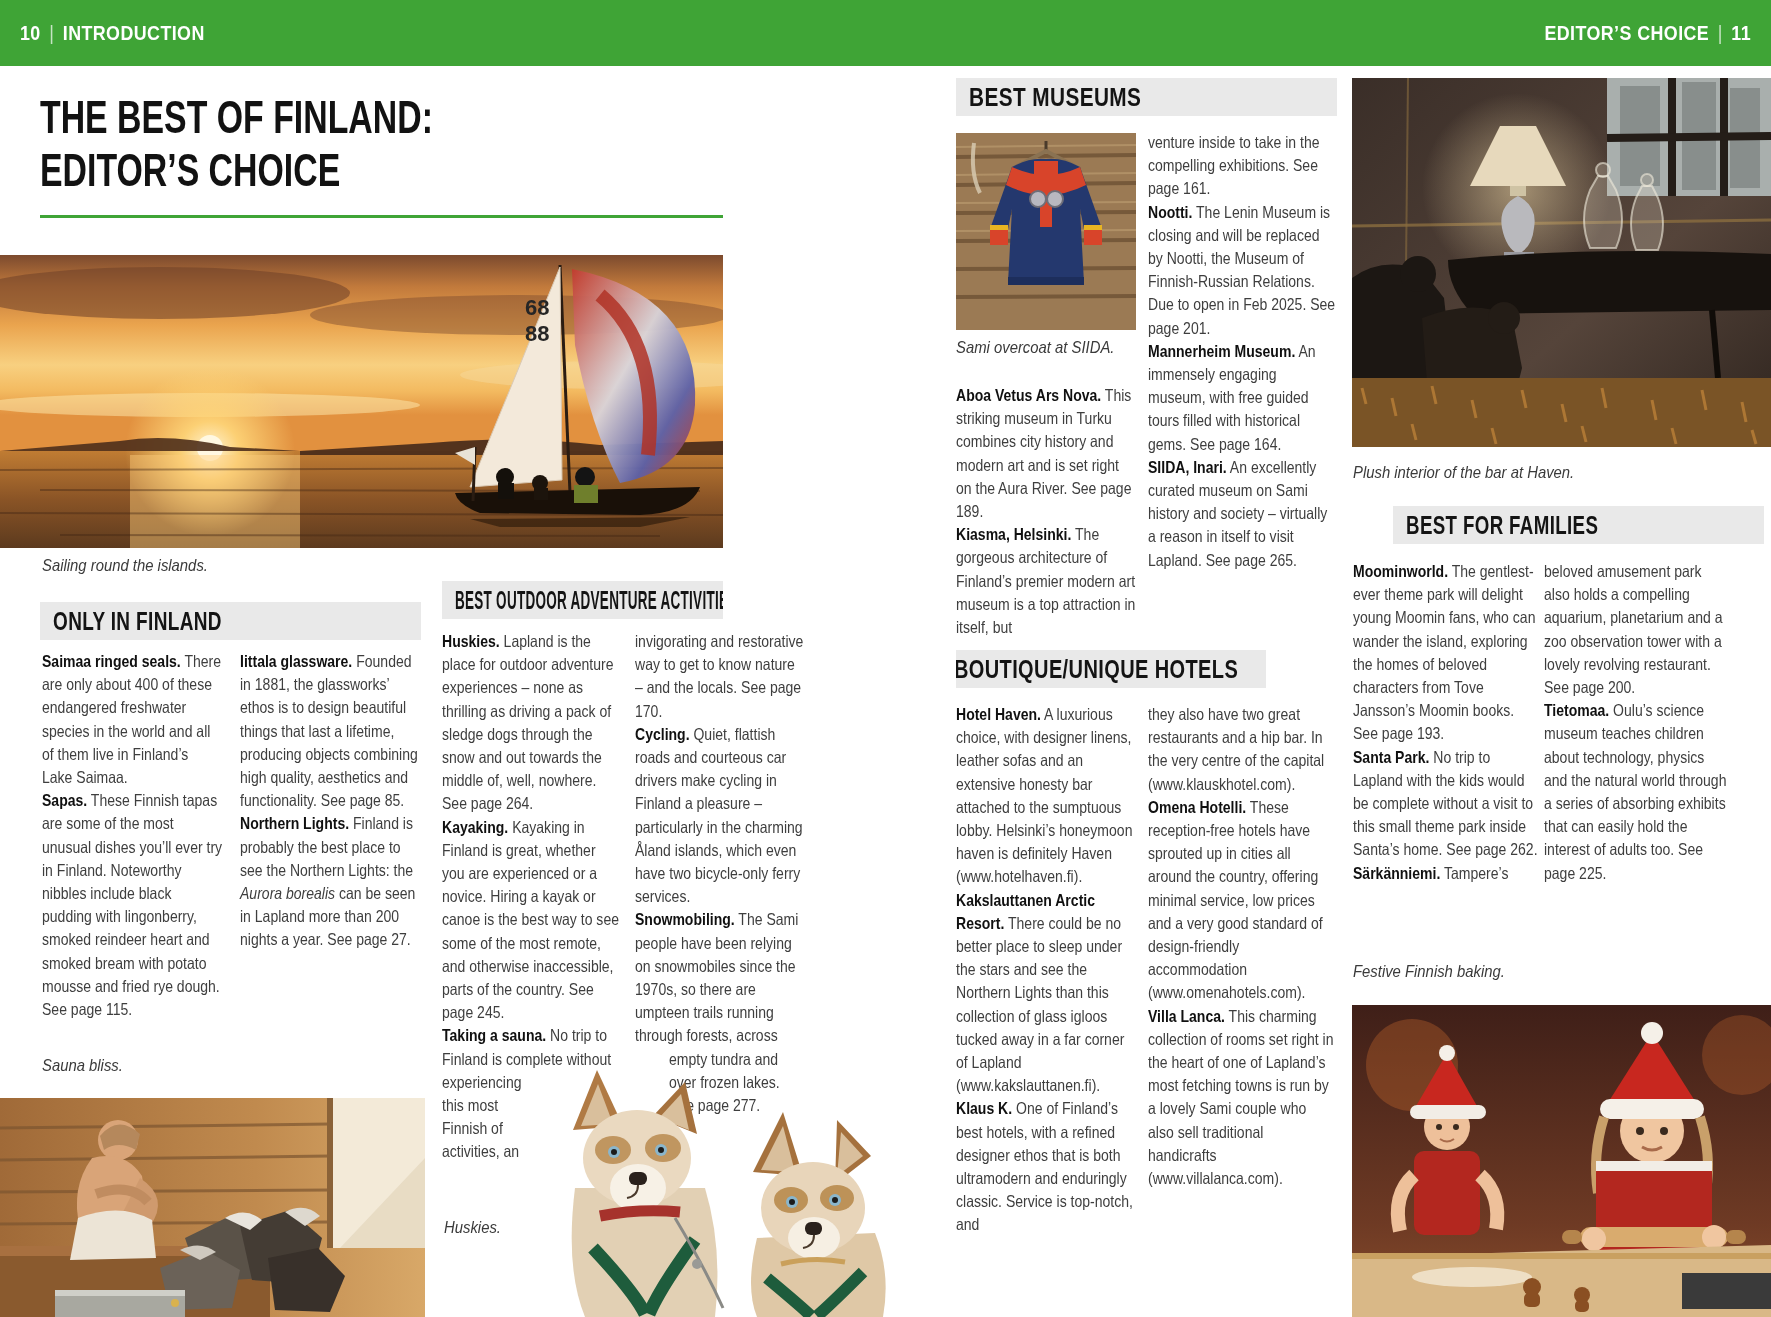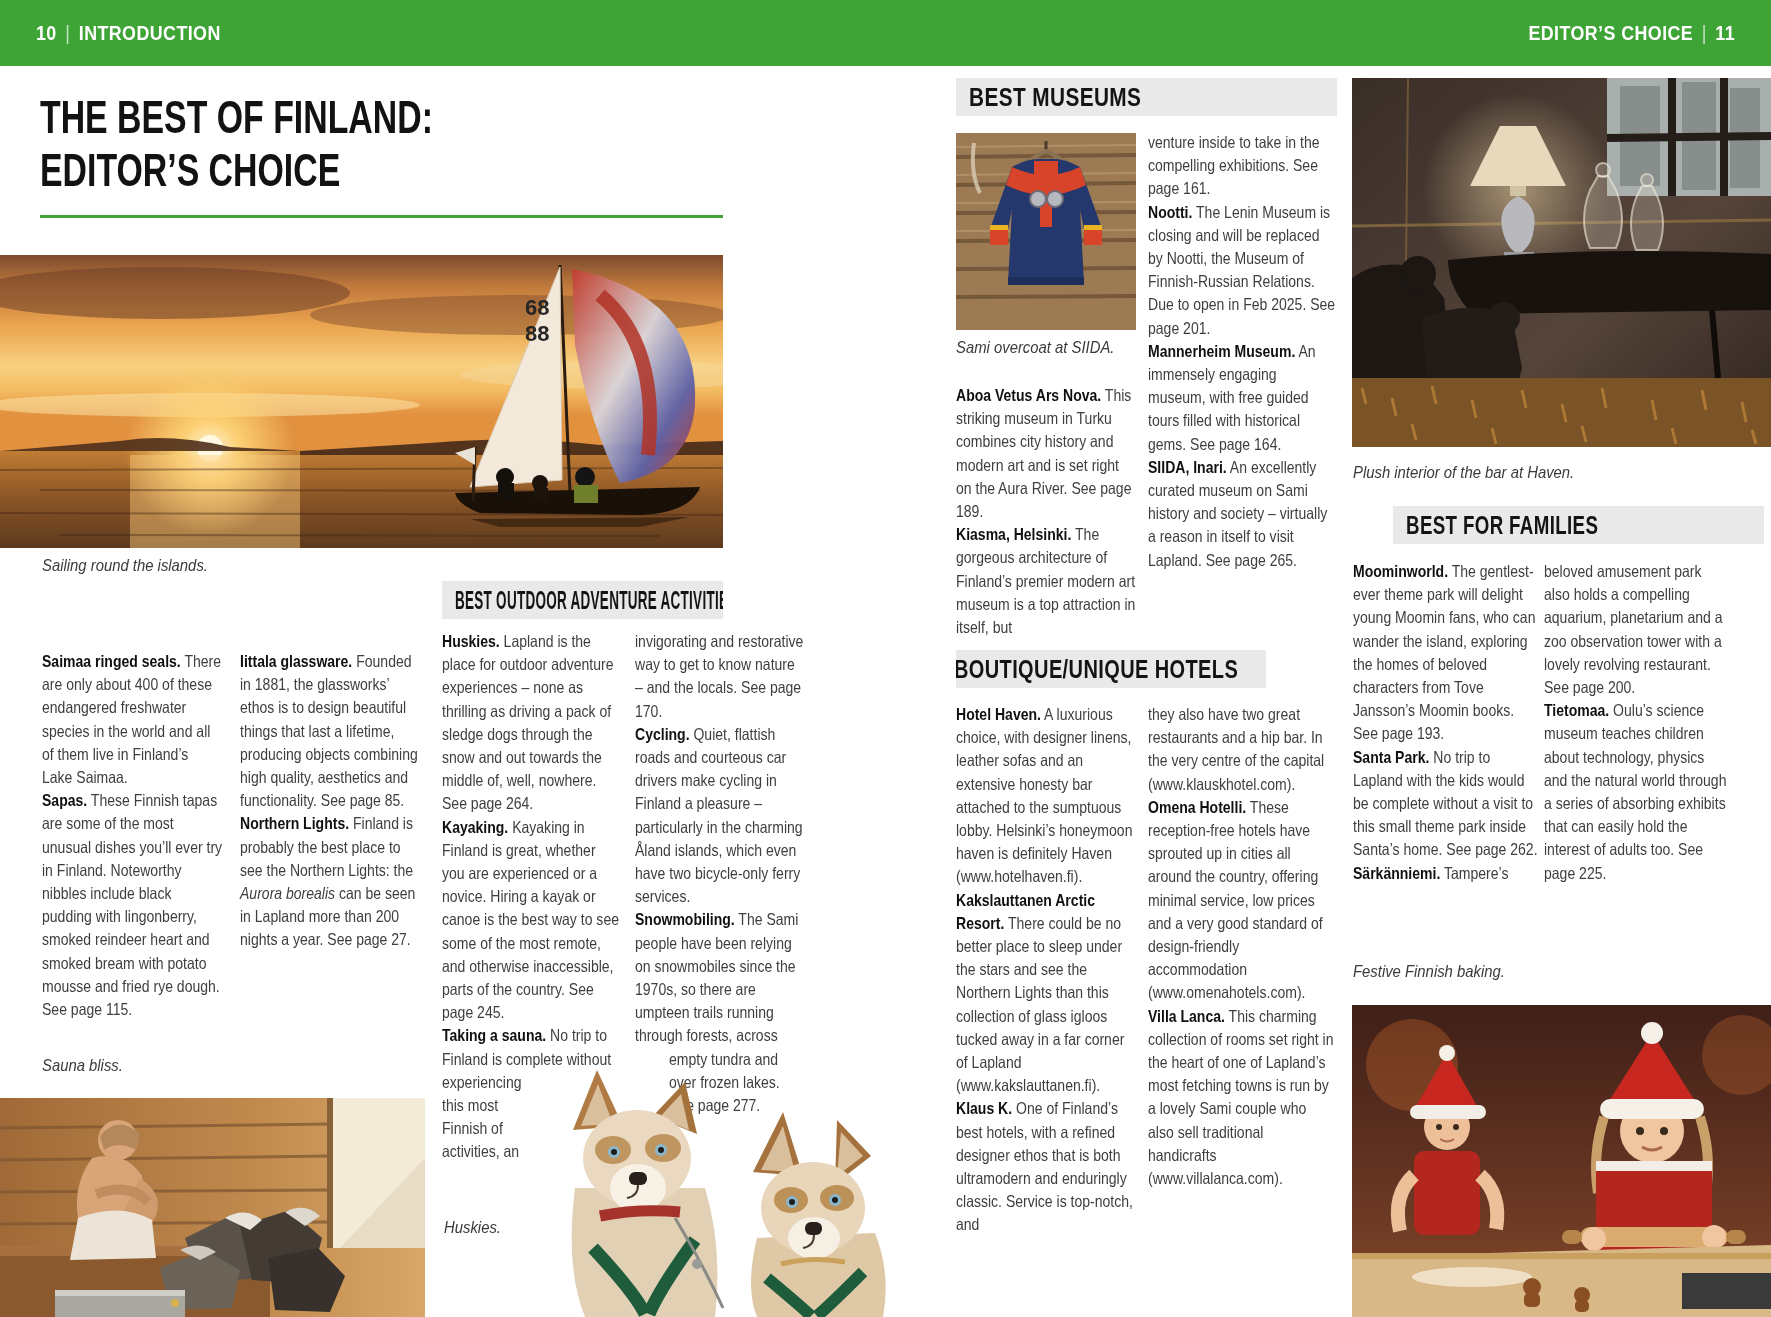--- a/index.html
+++ b/index.html
@@ -1,20 +1,20 @@
 <!DOCTYPE html>
 <html style="--green: #3fa436;"><head>
 <meta charset="utf-8">
 <style>
   html,body{margin:0;padding:0;background:#777;}
   #spread{position:relative;width:1771px;height:1317px;background:#ffffff;overflow:hidden;
     font-family:"Liberation Sans",sans-serif;color:#3e3e3e;}
   
   .topbar{position:absolute;left:0;top:0;width:1771px;height:66px;background:var(--green,#3fa436);
-    display:flex;justify-content:space-between;align-items:center;padding:0 36px;box-sizing:border-box;}
+    display:flex;justify-content:space-between;align-items:center;padding:0 20px;box-sizing:border-box;}
   .topbar .grp{color:#fff;font-weight:bold;font-size:21px;letter-spacing:.5px;white-space:nowrap;}
   .topbar .grp.left{transform:scaleX(.85);transform-origin:0 50%;}
   .topbar .grp.right{transform:scaleX(.85);transform-origin:100% 50%;}
   .topbar .div{font-weight:400;opacity:.7;padding:0 10px;}
   
   .title{position:absolute;left:40px;top:90px;font-weight:bold;font-size:47px;line-height:53px;
     color:#121212;transform:scaleX(.72);transform-origin:0 0;white-space:nowrap;letter-spacing:0;}
   .rule{position:absolute;left:40px;top:215px;width:683px;height:3px;background:var(--green,#3fa436);}
   
   .shead{position:absolute;height:38px;background:#e9e9e9;display:flex;align-items:center;
@@ -116,20 +116,23 @@
         <circle cx="585" cy="222" r="10" fill="#141414"></circle>
           <rect x="574" y="230" width="24" height="18" fill="#6f7f2c"></rect>
         <line x1="475" y1="192" x2="473" y2="246" stroke="#2a1c12" stroke-width="3"></line>
         <path d="M475,192 L455,198 L475,210 Z" fill="#e8e2d6"></path>
         <path d="M470,264 L690,262 L640,272 L500,272 Z" fill="#241508" opacity=".6"></path>
       </g>
     </svg>
   </div>
   <div class="cap" style="left:42px;top:556px;">Sailing round the islands.</div>
 
+  <div class="shead" style="left:40px;top:602px;width:381px;">
+    <span style="transform:scaleX(.73);">ONLY IN FINLAND</span>
+  </div>
   <div class="col" style="left:42px;top:650px;width:212px;">
       <p class="entry"><span class="r-b">Saimaa ringed seals.</span><span class="r-n"> There are only about 400 of these endangered freshwater species in the world and all of them live in Finland’s Lake Saimaa.</span></p>
       <p class="entry"><span class="r-b">Sapas.</span><span class="r-n"> These Finnish tapas are some of the most unusual dishes you’ll ever try in Finland. Noteworthy nibbles include black pudding with lingonberry, smoked reindeer heart and smoked bream with potato mousse and fried rye dough. See page 115.</span></p>
     </div>
   <div class="col" style="left:240px;top:650px;width:212px;">
       <p class="entry"><span class="r-b">Iittala glassware.</span><span class="r-n"> Founded in 1881, the glassworks’ ethos is to design beautiful things that last a lifetime, producing objects combining high quality, aesthetics and functionality. See page 85.</span></p>
       <p class="entry"><span class="r-b">Northern Lights.</span><span class="r-n"> Finland is probably the best place to see the Northern Lights: the </span><span class="r-i">Aurora borealis</span><span class="r-n"> can be seen in Lapland more than 200 nights a year. See page 27.</span></p>
     </div>
   <div class="cap" style="left:42px;top:1056px;">Sauna bliss.</div>
 

